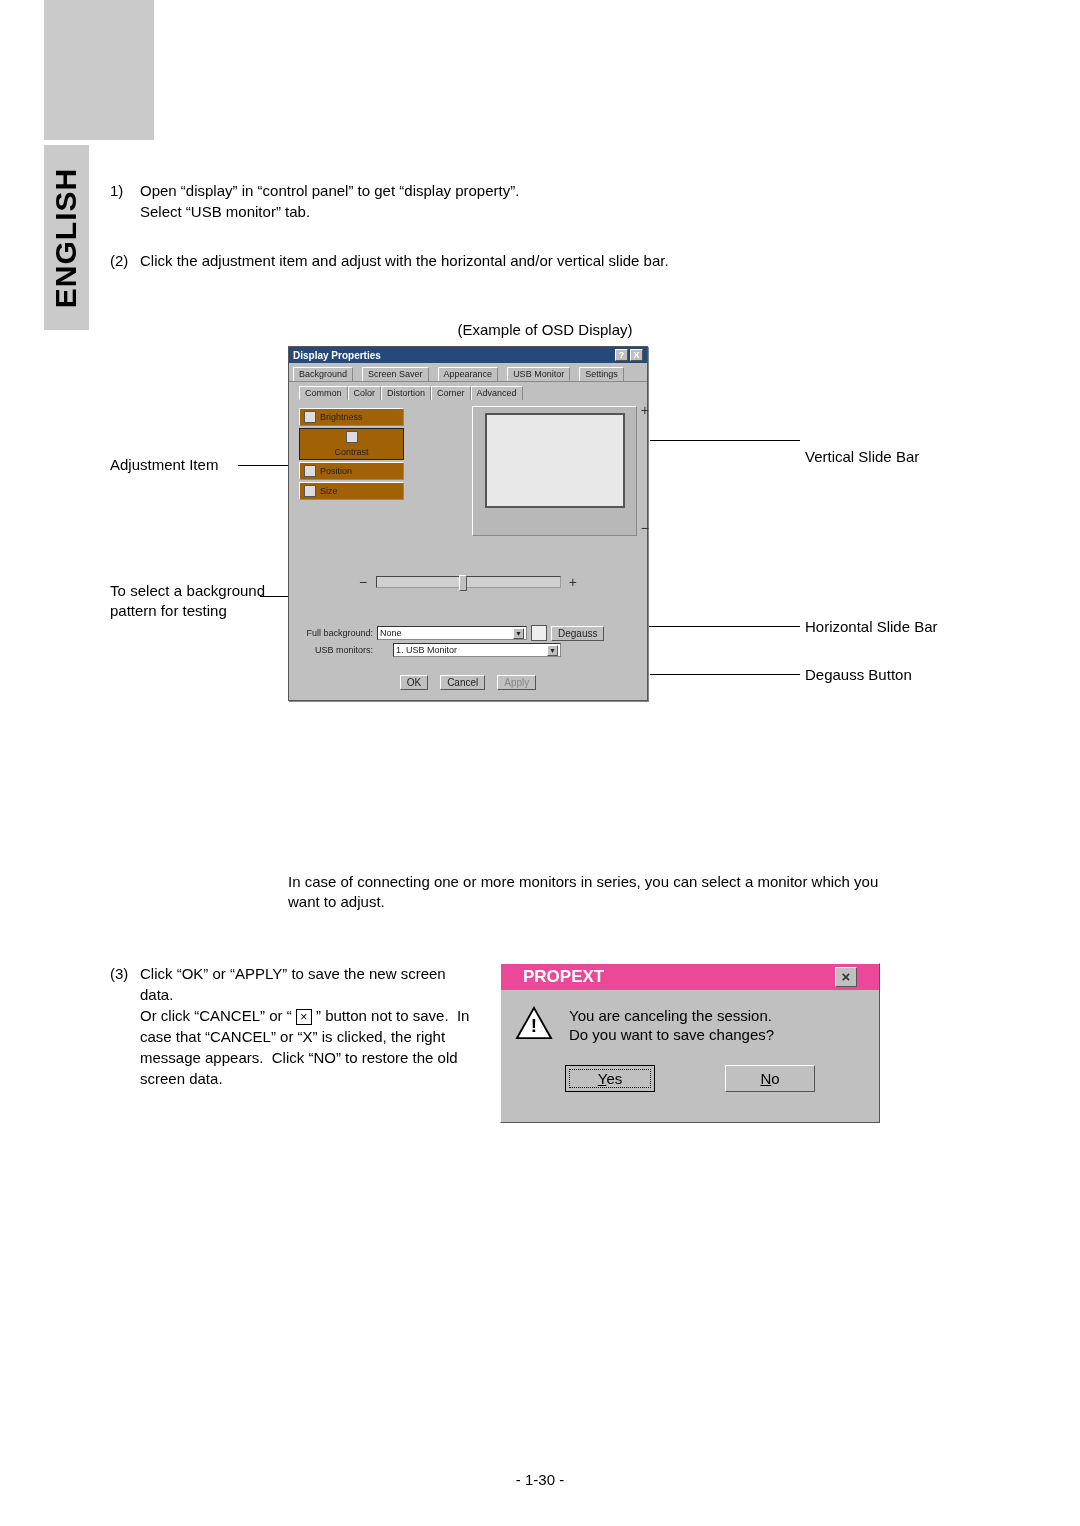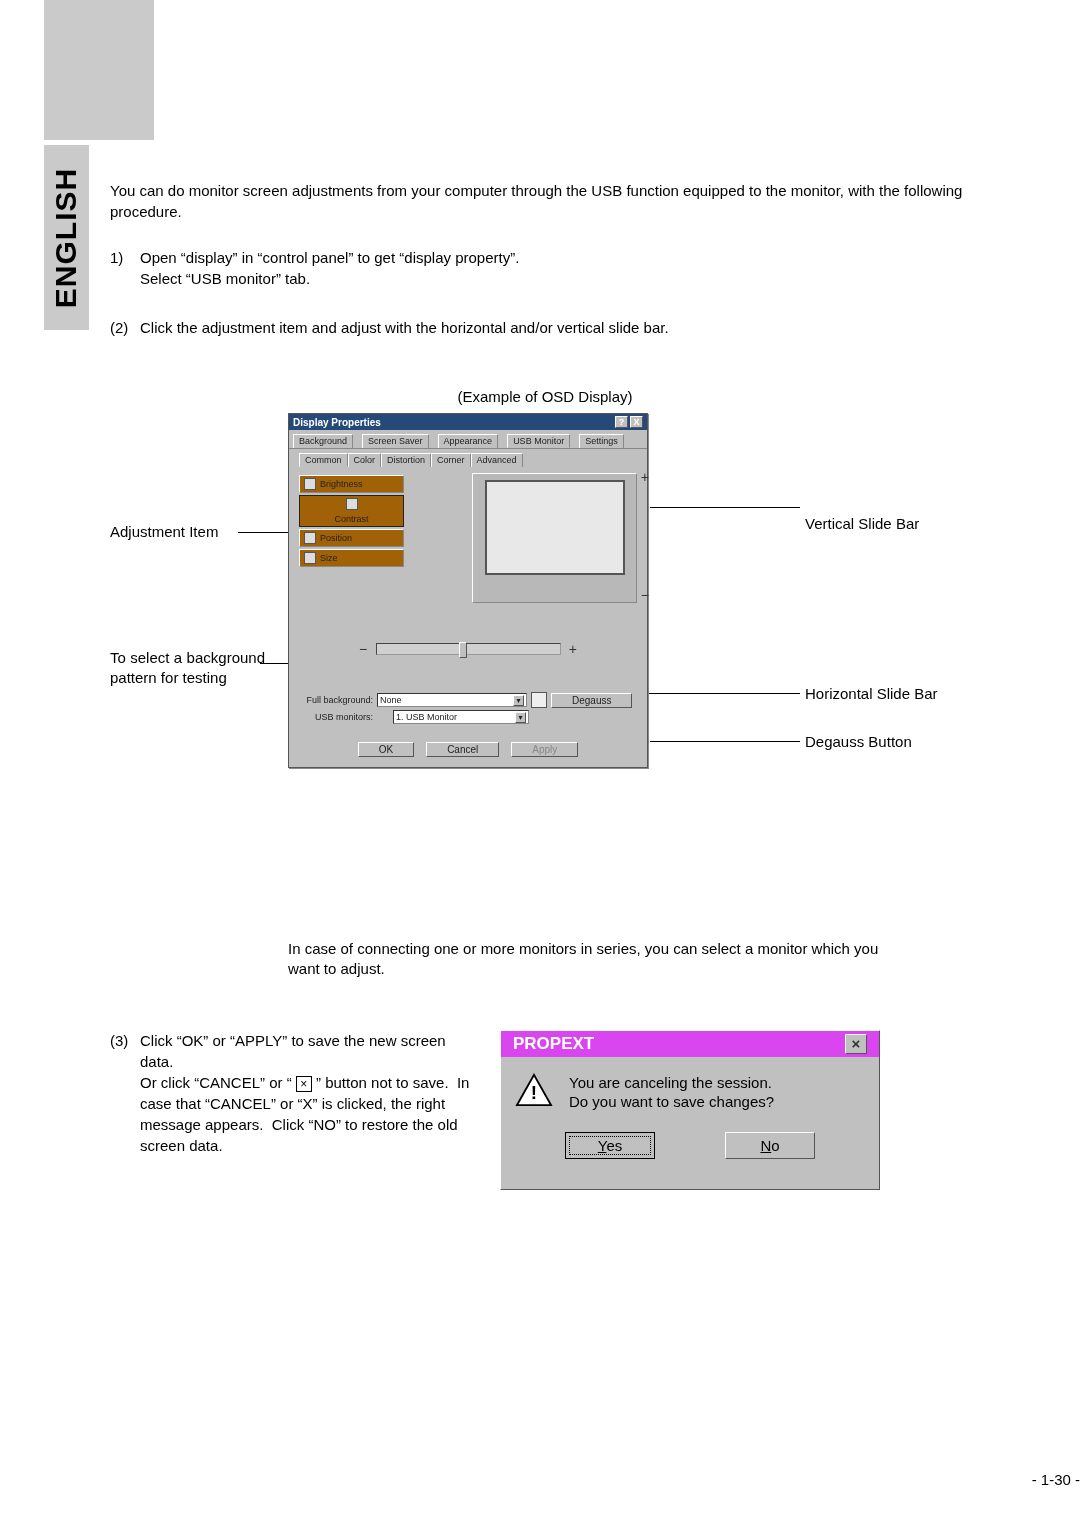--- a/index.html
+++ b/index.html
@@ -109,64 +109,63 @@
   .itm .ic{width:12px;height:12px;border:1px solid #555;background:#ddd;}
   .monprev{ float:right; width:165px; height:130px; background:#b8b8b8; border:1px solid #888;border-left-color:#fff;border-top-color:#fff; display:flex; align-items:flex-start; justify-content:center; padding-top:6px;}
   .screen{ width:140px;height:95px;background:#e8e8e8;border:2px solid #555;}
   .clear{clear:both;}
   .plusminus{position:absolute; font-size:14px;color:#333;}
   .sliderH{ margin:6px auto 2px; width:185px;height:12px;border:1px inset #999;background:#d0d0d0;position:relative;}
   .sliderH .thumb{position:absolute;left:45%;top:-2px;width:8px;height:16px;background:#c0c0c0;border:1px solid #555;border-left-color:#fff;border-top-color:#fff;}
   .bottomrow{ display:flex; align-items:center; gap:4px; margin-top:37px; font-size:9px;}
   .combo{ border:1px inset #888; background:#fff; font-size:9px; padding:0 2px; height:14px; display:flex;align-items:center;justify-content:space-between;}
   .combo .ar{width:11px;height:11px;background:#c0c0c0;border:1px solid #555;border-top-color:#fff;border-left-color:#fff;font-size:8px;text-align:center;line-height:9px;}
-  .btn3d{ background:#c0c0c0; border:1px solid #fff; border-right-color:#555;border-bottom-color:#555; padding:1px 20px; font-size:10px;}
+  .btn3d{ background:#c0c0c0; border:1px solid #fff; border-right-color:#555;border-bottom-color:#555; padding:1px 6px; font-size:10px;}
   .dlg-buttons{ display:flex; justify-content:center; gap:12px; padding:8px 0 10px;}
   .btn3d.dis{ color:#888;}
   .degauss-ic{width:16px;height:16px;border:1px solid #555;background:#eee;}
 
   
   .leader{position:absolute;background:#000;}
 
   .fig-caption{ margin-top:6px; margin-left:178px; width:620px; line-height:1.35;}
 
   
   .row3{ display:flex; gap:20px; margin-top:50px;}
   .row3 .textcol{ width:370px; line-height:1.35;}
   .xbox{ display:inline-block; border:1px solid #000; width:16px; height:16px; text-align:center; line-height:14px; font-size:12px; vertical-align:middle;}
 
   .propext{
     width:380px; height:160px; background:#c0c0c0;
     border:1px solid #fff;border-right-color:#555;border-bottom-color:#555;
   }
-  .propext-title{ background:#d946ef; color:#fff; font-weight:bold; font-size:17px; padding:3px 12px; display:flex; justify-content:space-between;}
+  .propext-title{ background:#ec4899; color:#fff; font-weight:bold; font-size:17px; padding:3px 22px; display:flex; justify-content:space-between;}
   .propext-title .xb{width:22px;height:20px;background:#c0c0c0;border:1px solid #fff;border-right-color:#555;border-bottom-color:#555;color:#333;font-size:15px;text-align:center;line-height:18px;}
   .propext-body{ padding:16px 14px 6px 14px;}
   .msgrow{ display:flex; gap:16px; align-items:flex-start;}
   .warn-ic{width:38px;height:34px; position:relative;}
   .warn-ic svg{width:38px;height:34px;}
   .msgtxt{ font-size:15px; line-height:1.3;}
   .propext-btns{ display:flex; justify-content:center; gap:70px; padding:14px 0 10px;}
   .pbtn{ width:90px; text-align:center; padding:4px 0; background:#c0c0c0; border:1px solid #fff;border-right-color:#555;border-bottom-color:#555; font-size:15px;}
   .pbtn.def{ outline:1px dotted #000; outline-offset:-5px; border:1px solid #000;}
   .underline-char{ text-decoration:underline;}
 
-  .page-num{ position:absolute; bottom:38px; left:0; width:1080px; text-align:right; font-size:15px;}
+  .page-num{ position:absolute; bottom:38px; left:0; width:1080px; text-align:center; font-size:15px;}
 </style>
 </head>
 <body>
 
 <div class="top-gray"></div>
 <div class="lang-tab">
     <span>ENGLISH</span>
   </div>
 
 <div class="content">
 
-  <p class="intro-p">You can do monitor screen adjustments from your computer through the USB function equipped to the monitor, with the following procedure.</p>
 
   <div class="step-block">
     <div class="step-row">
       <div class="step-num">1)</div>
       <div class="step-body">
         <div>Open “display” in “control panel” to get “display property”.</div>
         <div>Select “USB monitor” tab.</div>
       </div>
     </div>
   </div>
@@ -263,21 +262,21 @@
           <div style="width:74px;text-align:right">Full background:</div>
           <div class="combo" style="width:150px">
             <span>None</span>
               <span class="ar">▾</span>
           </div>
           <span class="degauss-ic"></span>
           <span class="btn3d">Degauss</span>
         </div>
         <div class="bottomrow" style="margin-top:2px;gap:20px;">
           <div style="width:74px;text-align:right">USB monitors:</div>
-          <div class="combo" style="width:136px">
+          <div class="combo" style="width:168px">
             <span>1. USB Monitor</span>
               <span class="ar">▾</span>
           </div>
         </div>
       </div>
 
       <div class="dlg-buttons">
         <span class="btn3d">OK</span>
         <span class="btn3d">Cancel</span>
         <span class="btn3d dis">Apply</span>

